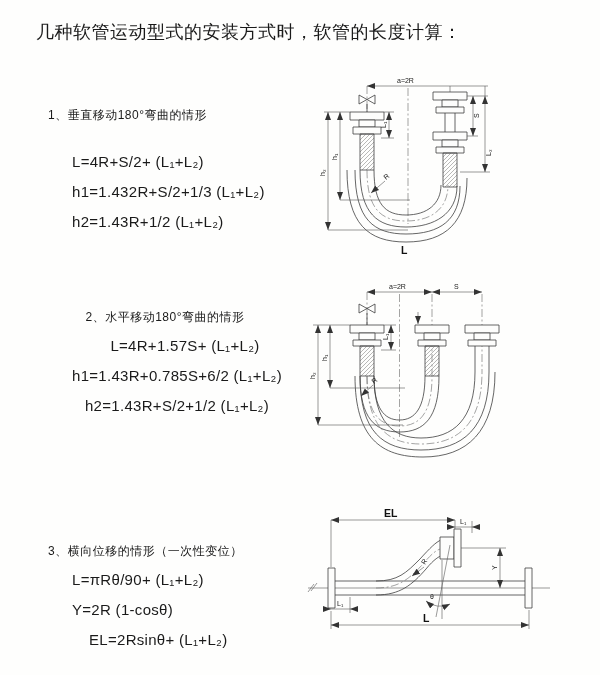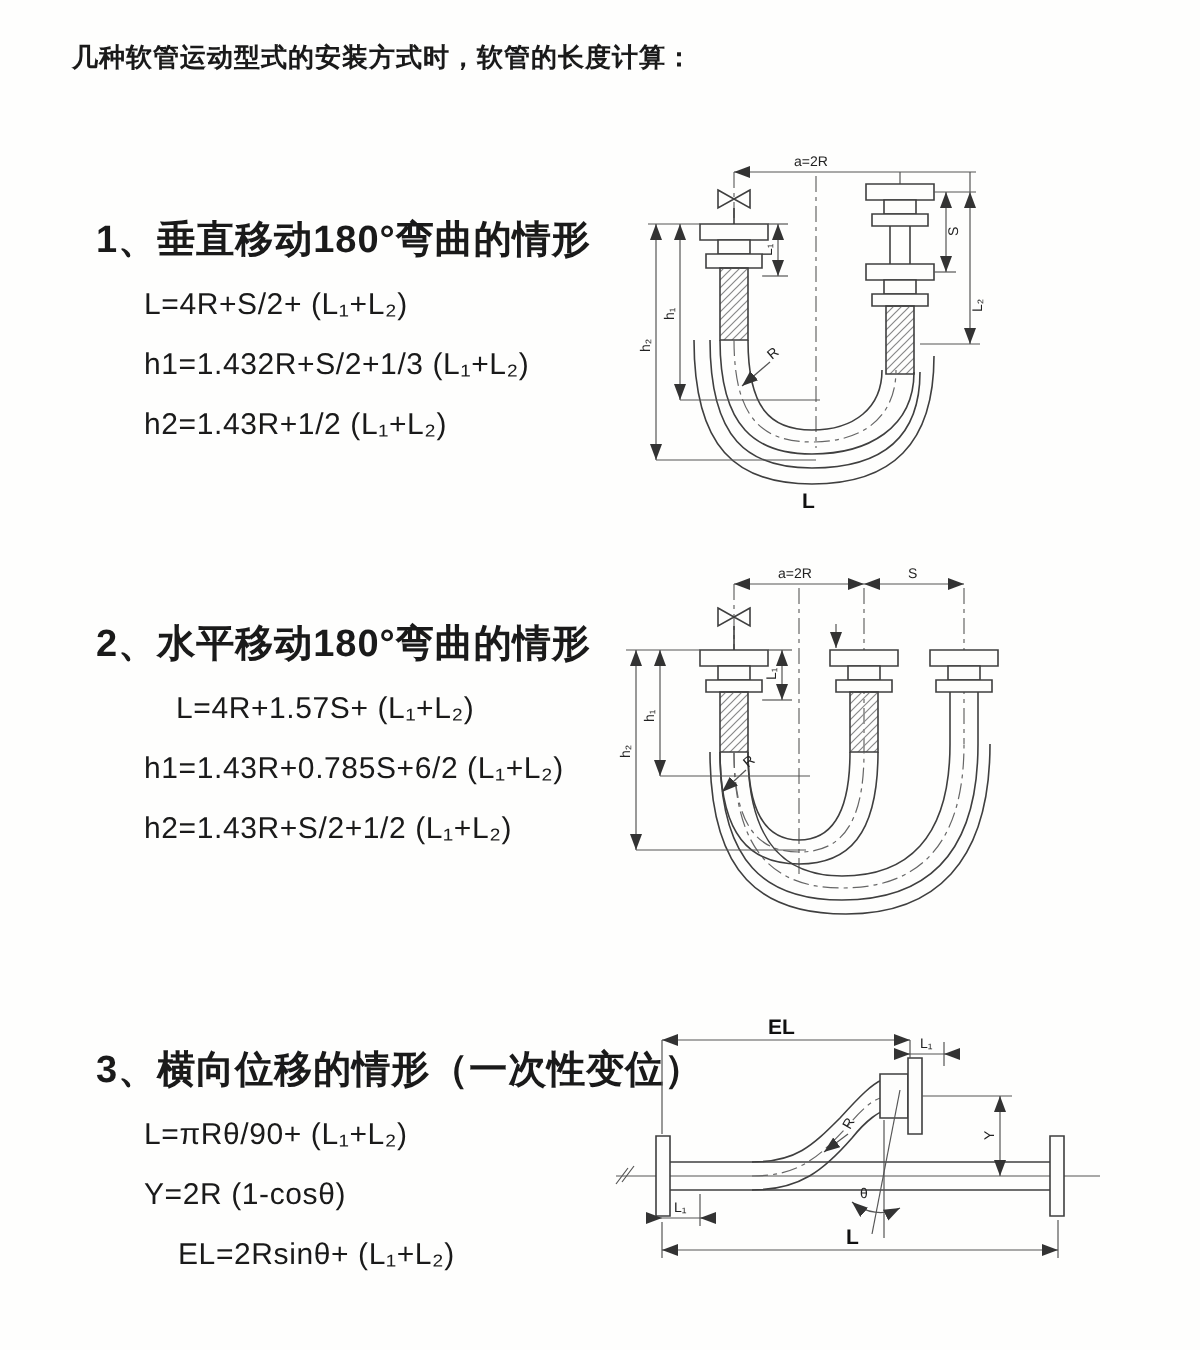--- a/index.html
+++ b/index.html
@@ -2,52 +2,52 @@
 <html><head>
 <meta charset="utf-8">
 <style>
   html,body{margin:0;padding:0;}
   body{
     width:600px;height:675px;background:#fefefd;position:relative;
     font-family:"Liberation Sans","DejaVu Sans",sans-serif;color:#1a1a1a;
     overflow:hidden;
   }
   .abs{position:absolute;}
-  .doc-title{left:36px;top:20px;font-size:13px;font-weight:bold;letter-spacing:.5px;}
-  .sec-heading{font-size:19px;font-weight:bold;letter-spacing:.5px;}
+  .doc-title{left:36px;top:20px;font-size:18px;font-weight:normal;letter-spacing:.5px;}
+  .sec-heading{font-size:12px;font-weight:normal;letter-spacing:.5px;}
   .formula{font-size:15px;letter-spacing:.3px;}
   svg{position:absolute;overflow:visible;}
   svg line,svg path,svg rect,svg circle{vector-effect:non-scaling-stroke;}
   .ln{stroke:#3f3f3f;stroke-width:.8;fill:none;}
   .thin{stroke:#555;stroke-width:.6;fill:none;}
   .cl{stroke:#666;stroke-width:.6;fill:none;stroke-dasharray:8 2.5 2 2.5;}
   .fit{fill:#fdfdfc;stroke:#3f3f3f;stroke-width:.8;}
   .lbl{font-family:"Liberation Sans",sans-serif;font-size:7px;fill:#222;}
   .lblBig{font-family:"Liberation Sans",sans-serif;font-size:10.5px;fill:#111;font-weight:bold;}
 </style>
 </head>
 <body>
 
 <div class="abs doc-title">几种软管运动型式的安装方式时，软管的长度计算：</div>
 
 <div class="abs" style="left:48px;top:107px;">
   <div class="sec-heading">1、垂直移动180°弯曲的情形</div>
-  <div class="formula" style="margin:11px 0 0 24px;">L=4R+S/2+ (L₁+L₂)</div>
+  <div class="formula" style="margin:29px 0 0 24px;">L=4R+S/2+ (L₁+L₂)</div>
   <div class="formula" style="margin:13px 0 0 24px;">h1=1.432R+S/2+1/3 (L₁+L₂)</div>
   <div class="formula" style="margin:13px 0 0 24px;">h2=1.43R+1/2 (L₁+L₂)</div>
 </div>
 
-<div class="abs" style="left:48px;top:309px;">
+<div class="abs" style="left:48px;top:309px;text-align:center;">
   <div class="sec-heading">2、水平移动180°弯曲的情形</div>
   <div class="formula" style="margin:11px 0 0 40px;">L=4R+1.57S+ (L₁+L₂)</div>
   <div class="formula" style="margin:13px 0 0 24px;">h1=1.43R+0.785S+6/2 (L₁+L₂)</div>
   <div class="formula" style="margin:13px 0 0 24px;">h2=1.43R+S/2+1/2 (L₁+L₂)</div>
 </div>
 
-<div class="abs" style="left:48px;top:522px;">
+<div class="abs" style="left:48px;top:543px;">
   <div class="sec-heading">3、横向位移的情形（一次性变位）</div>
   <div class="formula" style="margin:11px 0 0 24px;">L=πRθ/90+ (L₁+L₂)</div>
   <div class="formula" style="margin:13px 0 0 24px;">Y=2R (1-cosθ)</div>
   <div class="formula" style="margin:13px 0 0 41px;">EL=2Rsinθ+ (L₁+L₂)</div>
 </div>
 
 <svg style="left:300px;top:72px;" width="200" height="185" viewBox="0 0 200 185">
   <defs>
     <marker id="ar1" markerWidth="9" markerHeight="8" refX="8" refY="3" orient="auto-start-reverse" markerUnits="userSpaceOnUse">
       <path d="M0,0 L8,3 L0,6 z" fill="#333"></path>

